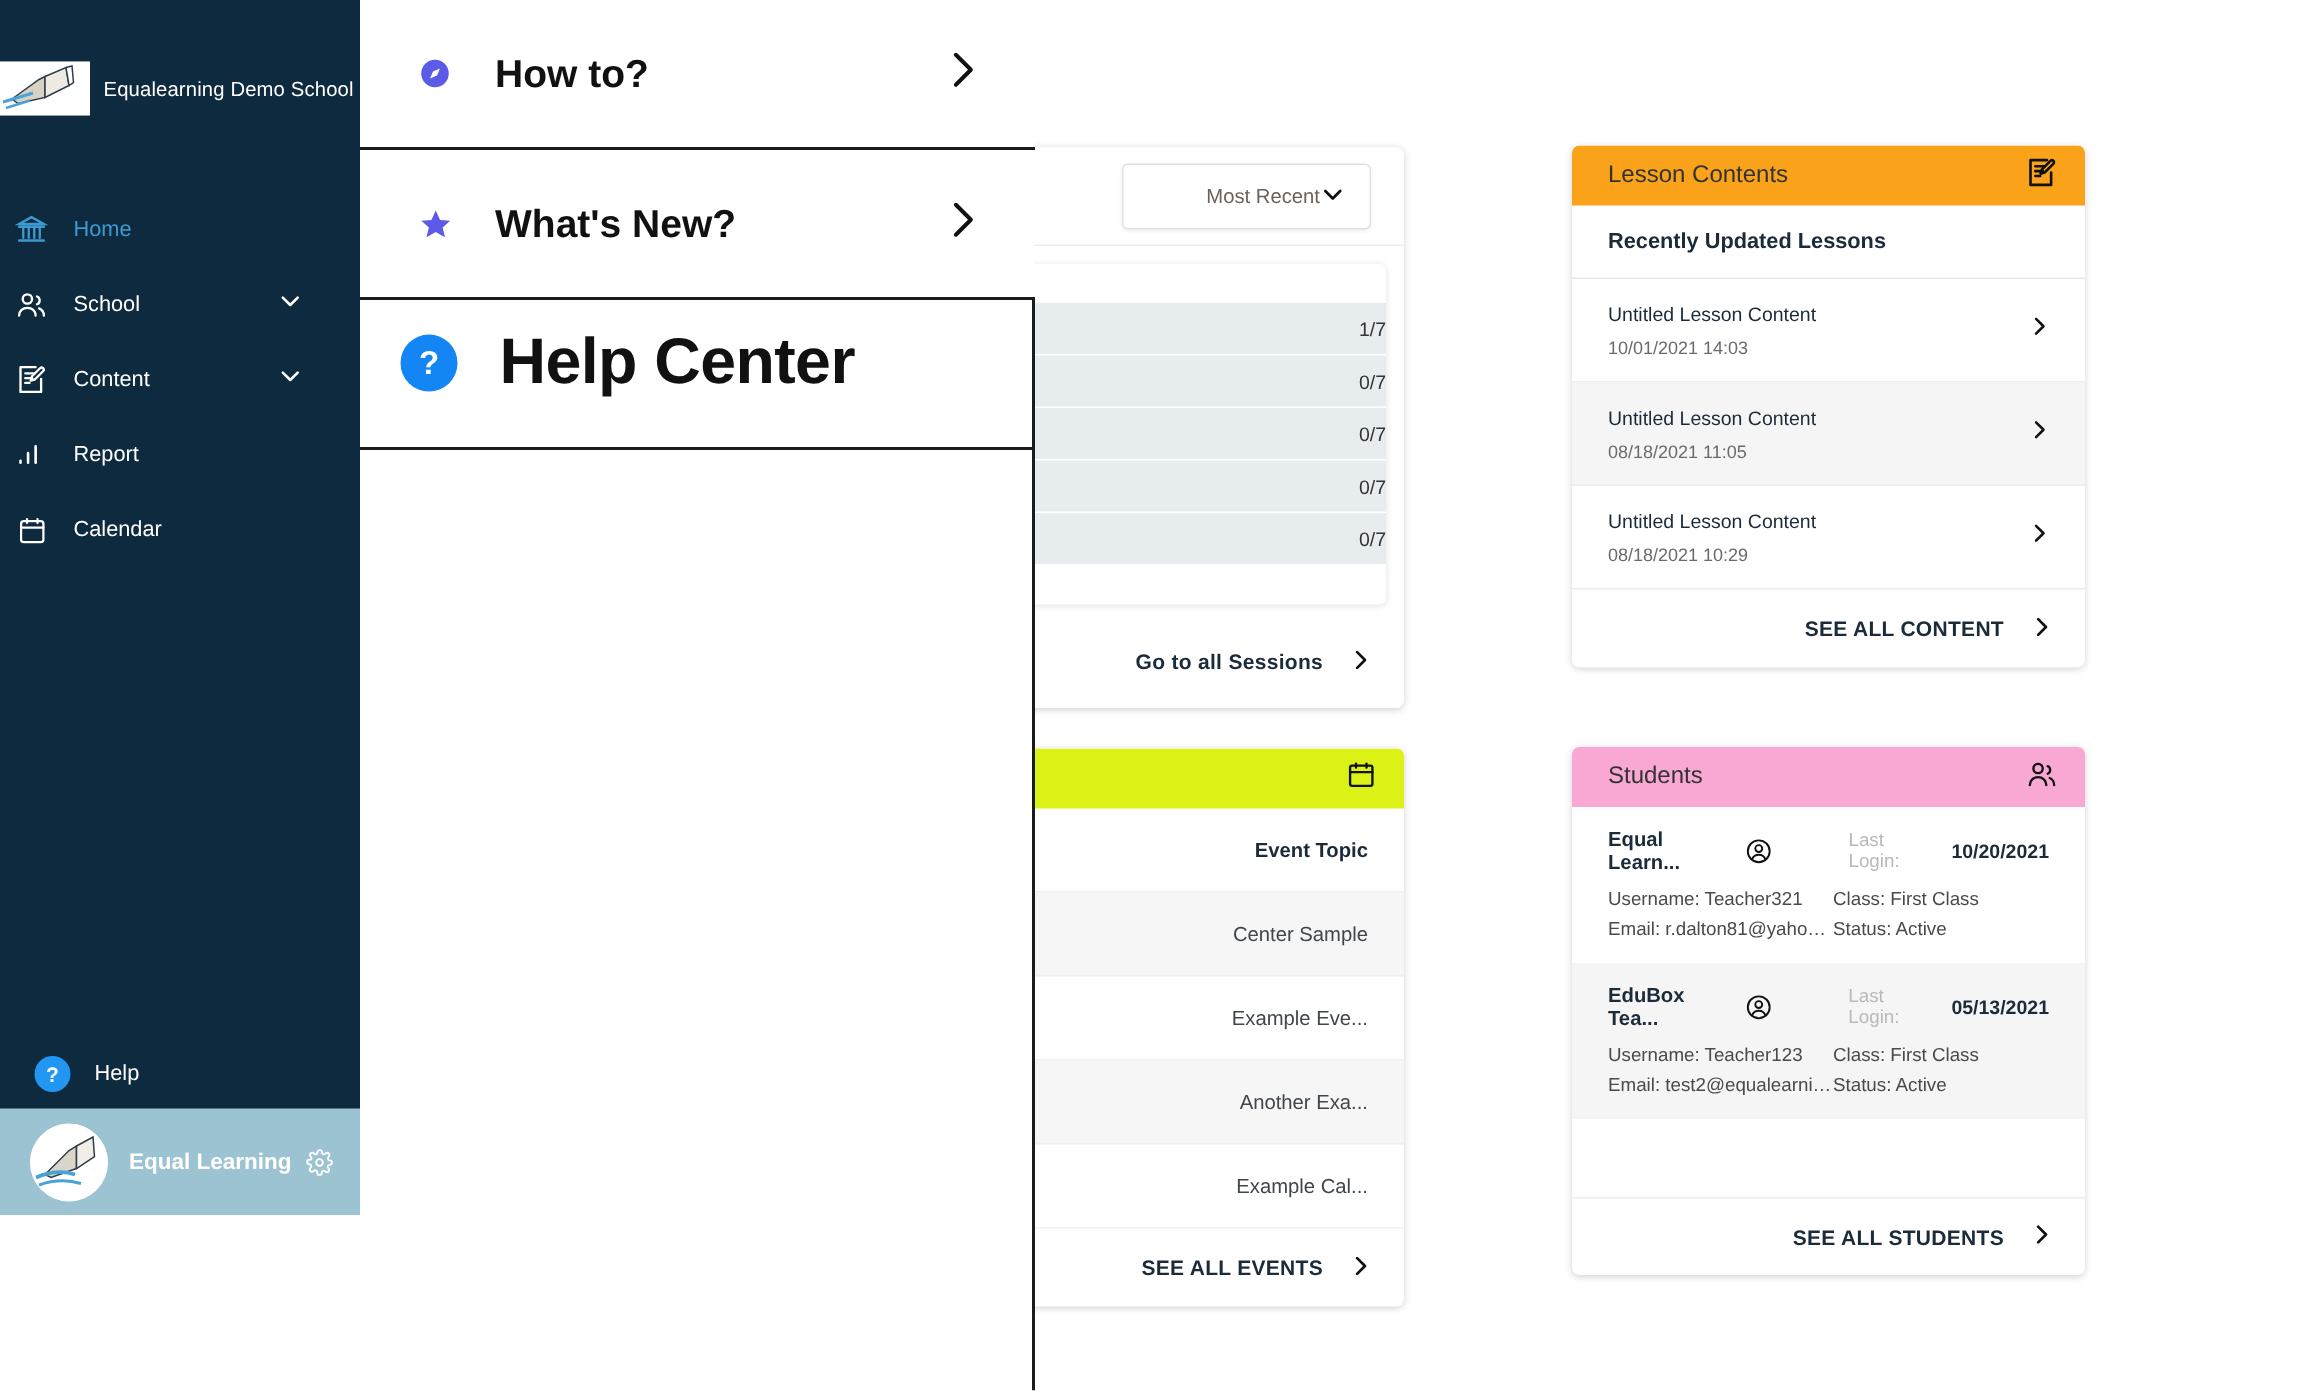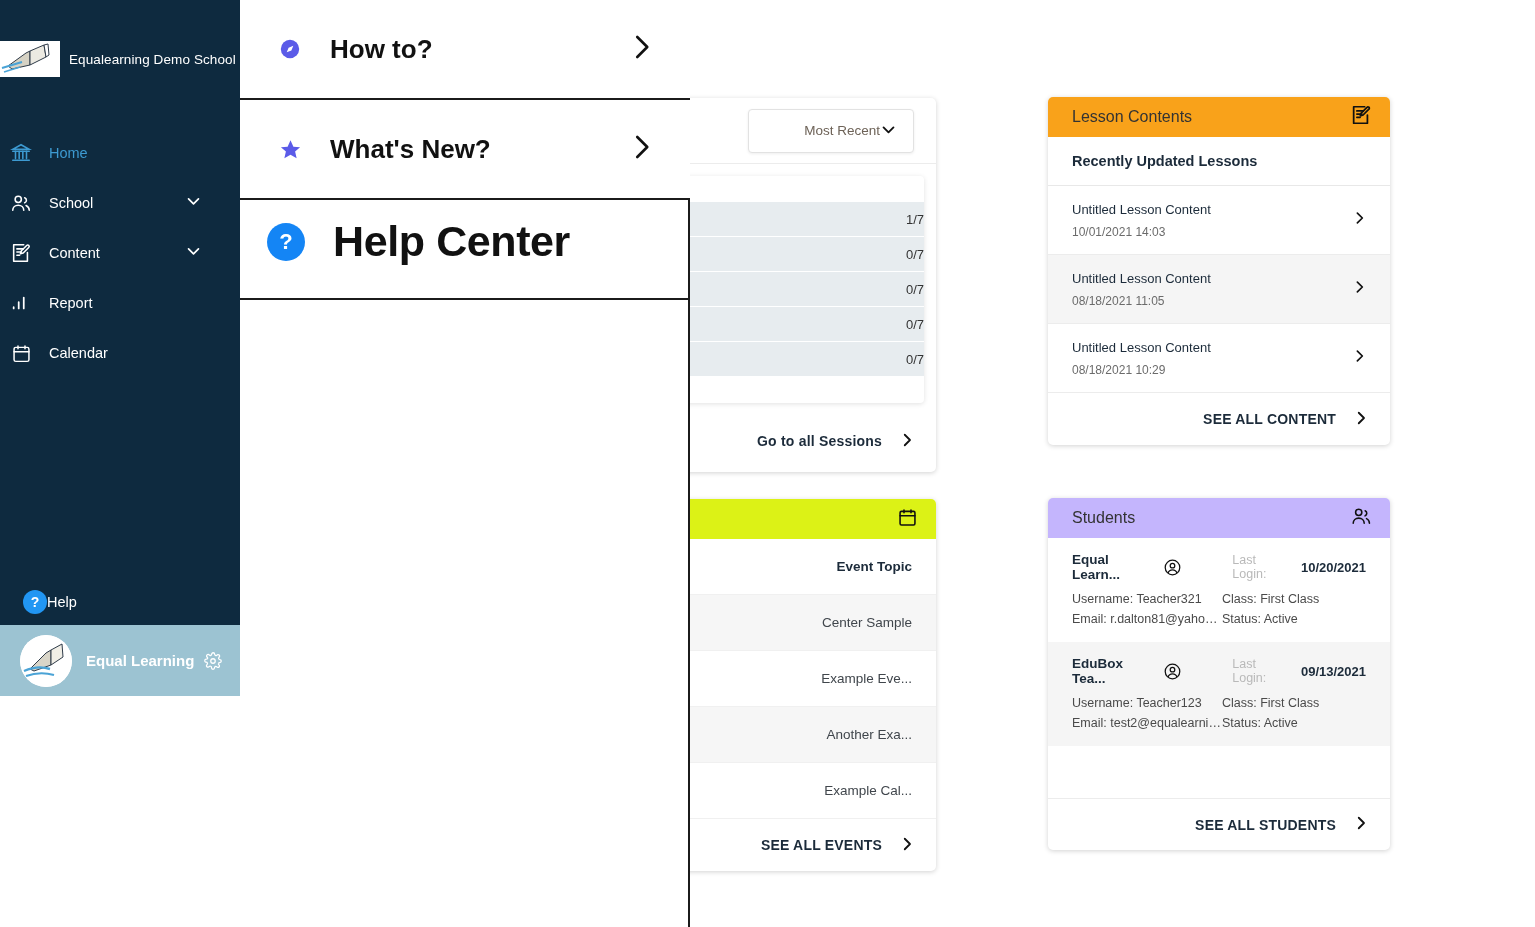--- a/index.html
+++ b/index.html
@@ -7,21 +7,21 @@
     width: 1535px; height: 927px;
     background: #ffffff;
     font-family: "Liberation Sans", sans-serif;
     overflow: hidden;
   }
   .app { position: relative; width: 1535px; height: 927px; background:#ffffff; }
 
   
   .sidebar {
     position: absolute; left: 0; top: 0;
-    width: 240px; height: 696px;
+    width: 240px; height: 810px;
     background: #0e2a3f;
     color: #ffffff;
     z-index: 5;
   }
   .brand { display: flex; align-items: center; height: 50px; margin-top: 34px; }
   .brand-logo {
     width: 60px; height: 36px; background: #ffffff; position: relative; overflow: hidden;
     flex: 0 0 auto;
   }
   .brand-name {
@@ -40,21 +40,21 @@
 
   .help-row {
     position: absolute; left: 0; bottom: 71px; width: 240px;
     display: flex; align-items: center; padding-left: 23px; height: 46px; cursor: pointer;
   }
   .help-badge {
     width: 24px; height: 24px; border-radius: 50%; background: #2196f3;
     color: #fff; font-size: 14px; font-weight: 700; display: flex;
     align-items: center; justify-content: center; flex: 0 0 24px;
   }
-  .help-text { font-size: 14.5px; margin-left: 0; }
+  .help-text { font-size: 14.5px; margin-left: 16px; }
 
   .user-bar {
     position: absolute; left: 0; bottom: 0; width: 240px; height: 71px;
     background: #9cc3d2; display: flex; align-items: center; padding-left: 20px;
   }
   .avatar {
     width: 52px; height: 52px; border-radius: 50%; background: #ffffff;
     position: relative; overflow: hidden; flex: 0 0 52px;
   }
   .user-name { font-size: 15px; font-weight: 700; color: #ffffff; margin-left: 14px; }
@@ -100,21 +100,21 @@
   .card {
     position: absolute; background: #ffffff; border-radius: 5px;
     box-shadow: 0 1px 5px rgba(0,0,0,.18);
     overflow: hidden;
   }
   .card-head {
     height: 40px; display: flex; align-items: center; justify-content: space-between;
     padding: 0 18px 0 24px; font-size: 16px; color: #333333;
   }
   .card-head.orange { background: #f9a21a; }
-  .card-head.green  { background: #c4b5fd; }
+  .card-head.green  { background: #f9a8d4; }
   .card-head.yellow { background: #dcf216; }
 
   .sub-head {
     padding: 16px 24px; font-size: 14.5px; font-weight: 700; color: #1c2b3a;
     border-bottom: 1px solid #e8e8e8;
   }
 
   .lesson-row {
     position: relative; padding: 16px 24px 15px 24px; border-bottom: 1px solid #ececec;
     cursor: pointer;
@@ -445,21 +445,21 @@
         <div class="stu-top">
           <span class="stu-name">EduBox Tea...</span>
           <span class="stu-avatar-icon">
             <svg width="19" height="19" viewBox="0 0 24 24" fill="none" stroke="#111" stroke-width="1.6">
               <circle cx="12" cy="12" r="9.2"></circle>
                 <circle cx="12" cy="9.7" r="2.9"></circle>
               <path d="M6.4 19c.8-2.6 3-4.1 5.6-4.1s4.8 1.5 5.6 4.1"></path>
             </svg>
           </span>
           <span class="stu-login-lbl">Last Login:</span>
-          <span class="stu-login-date">09/13/2021</span>
+          <span class="stu-login-date">05/13/2021</span>
         </div>
         <div class="stu-grid">
           <div>Username: Teacher123</div>
           <div>Class: First Class</div>
           <div>Email: test2@equalearnin...</div>
           <div>Status: Active</div>
         </div>
       </div>
 
       <div class="stu-blank"></div>

